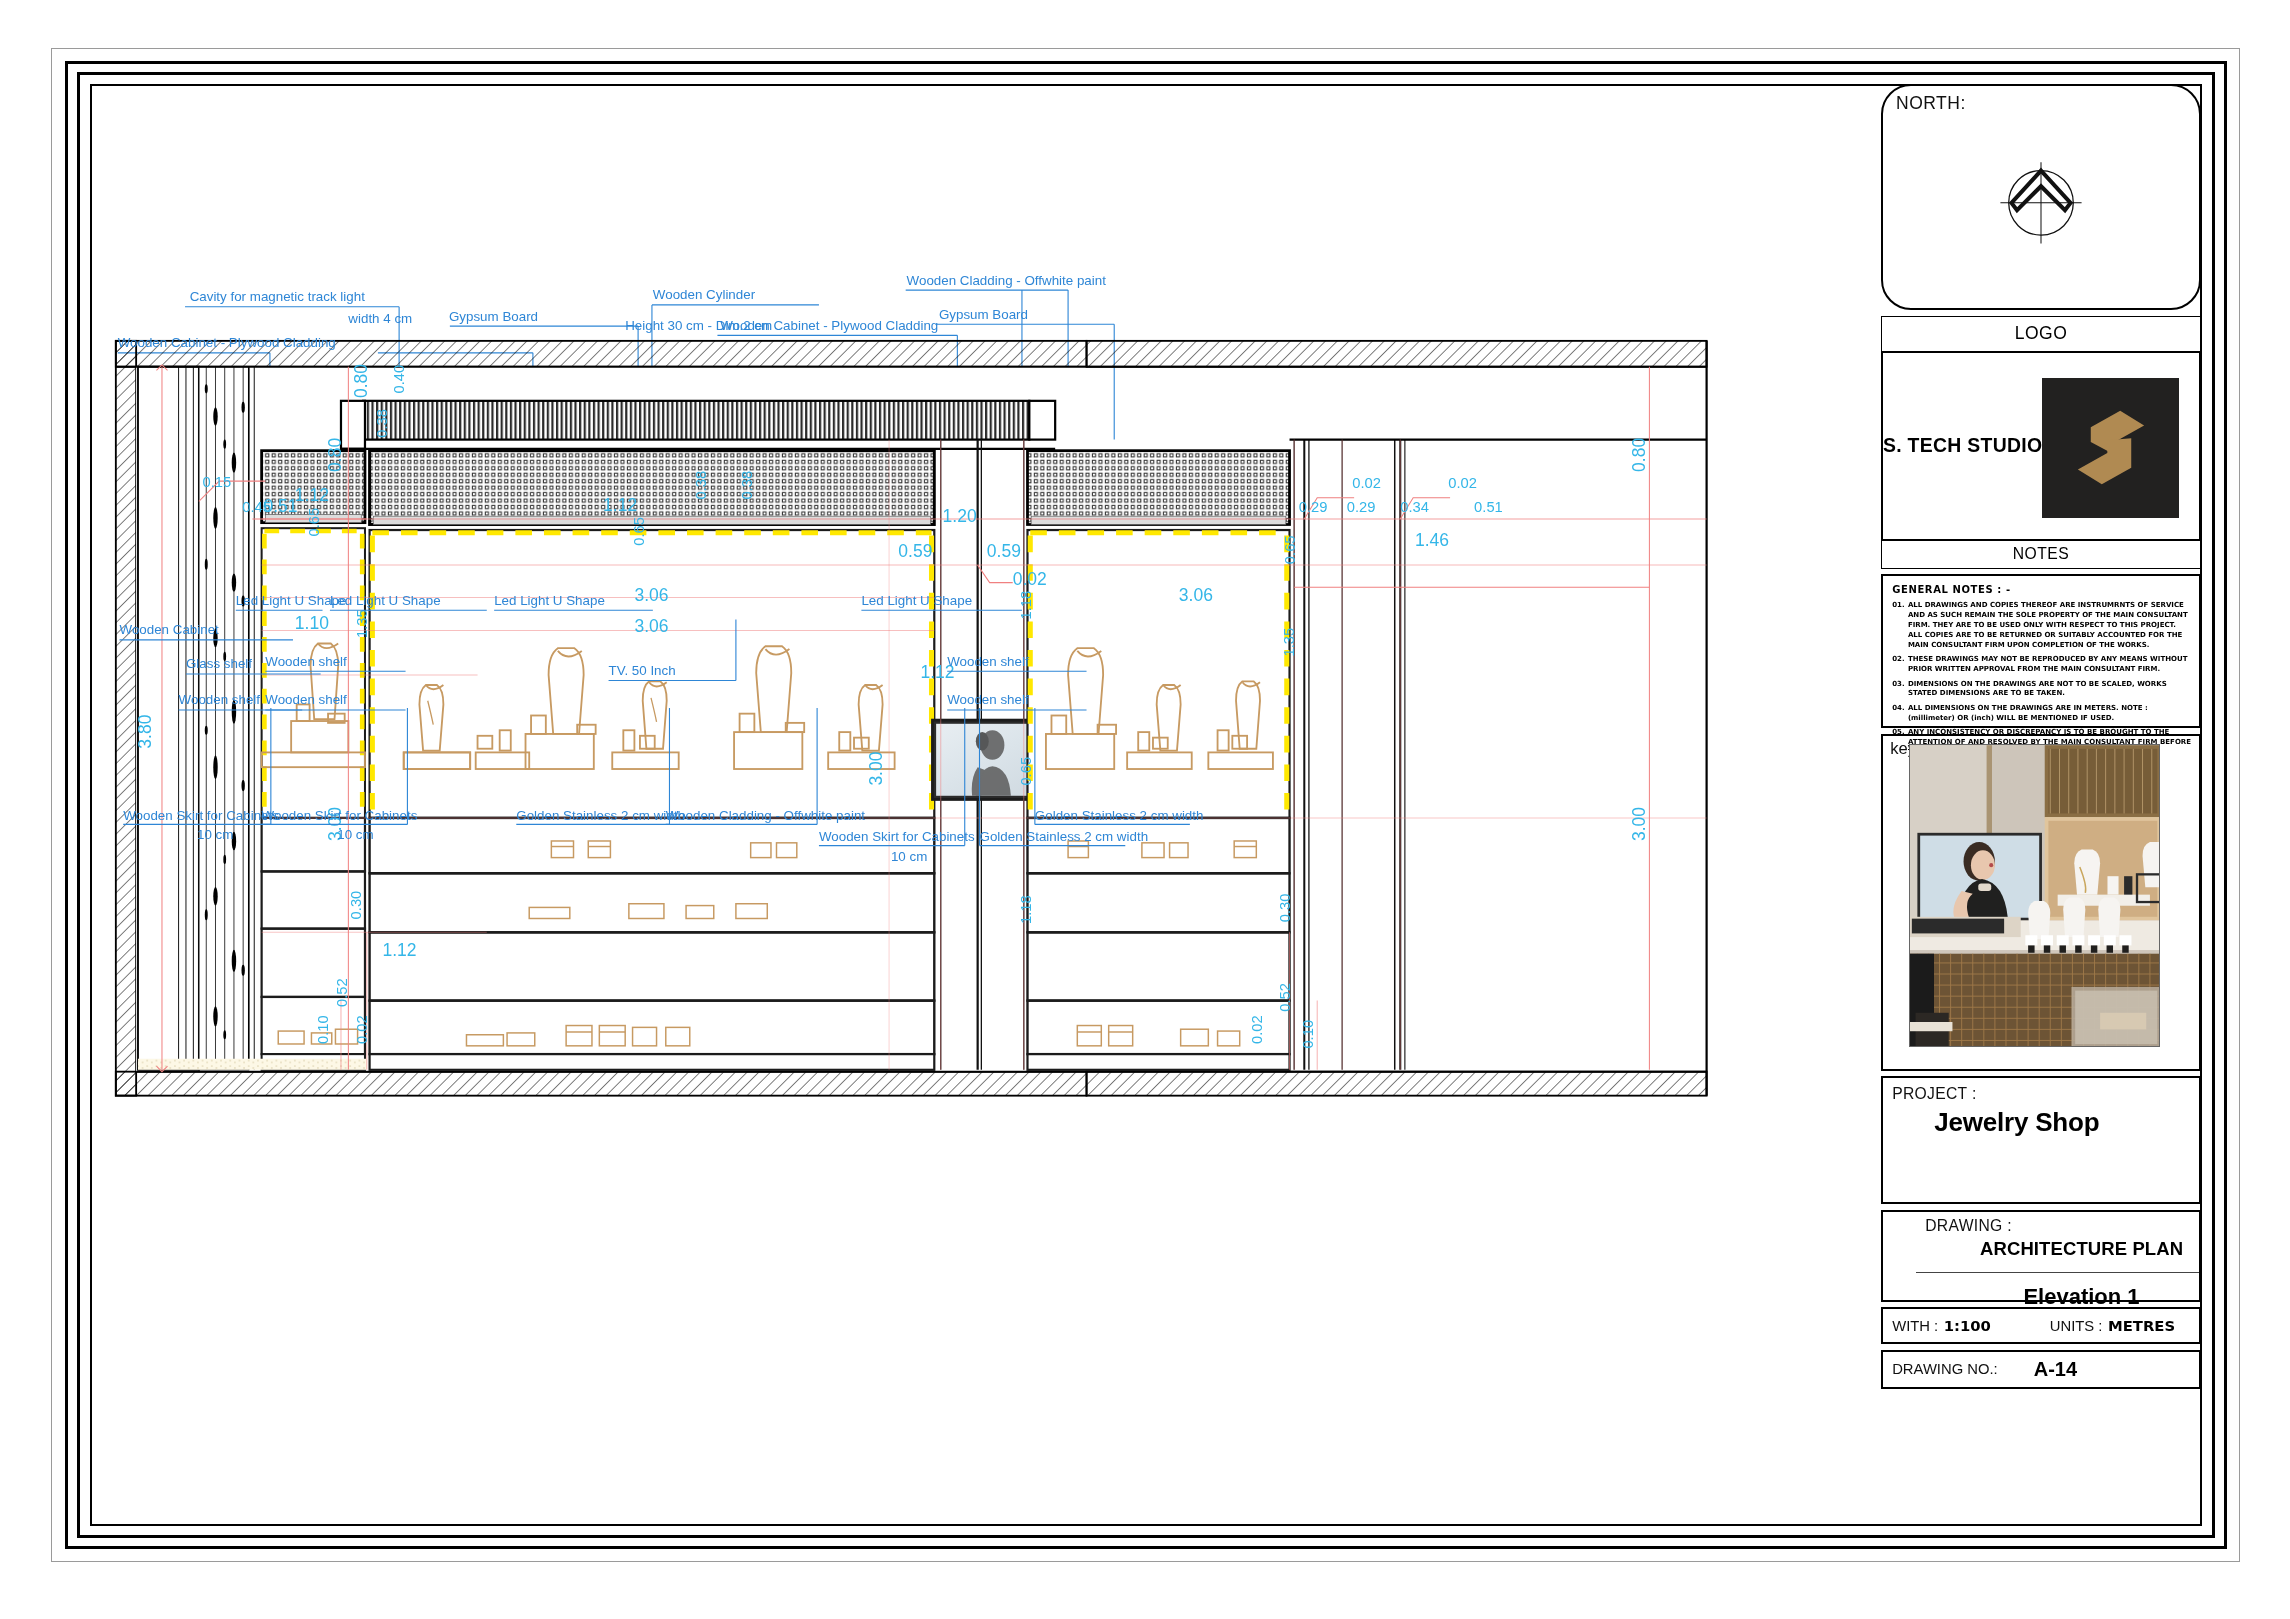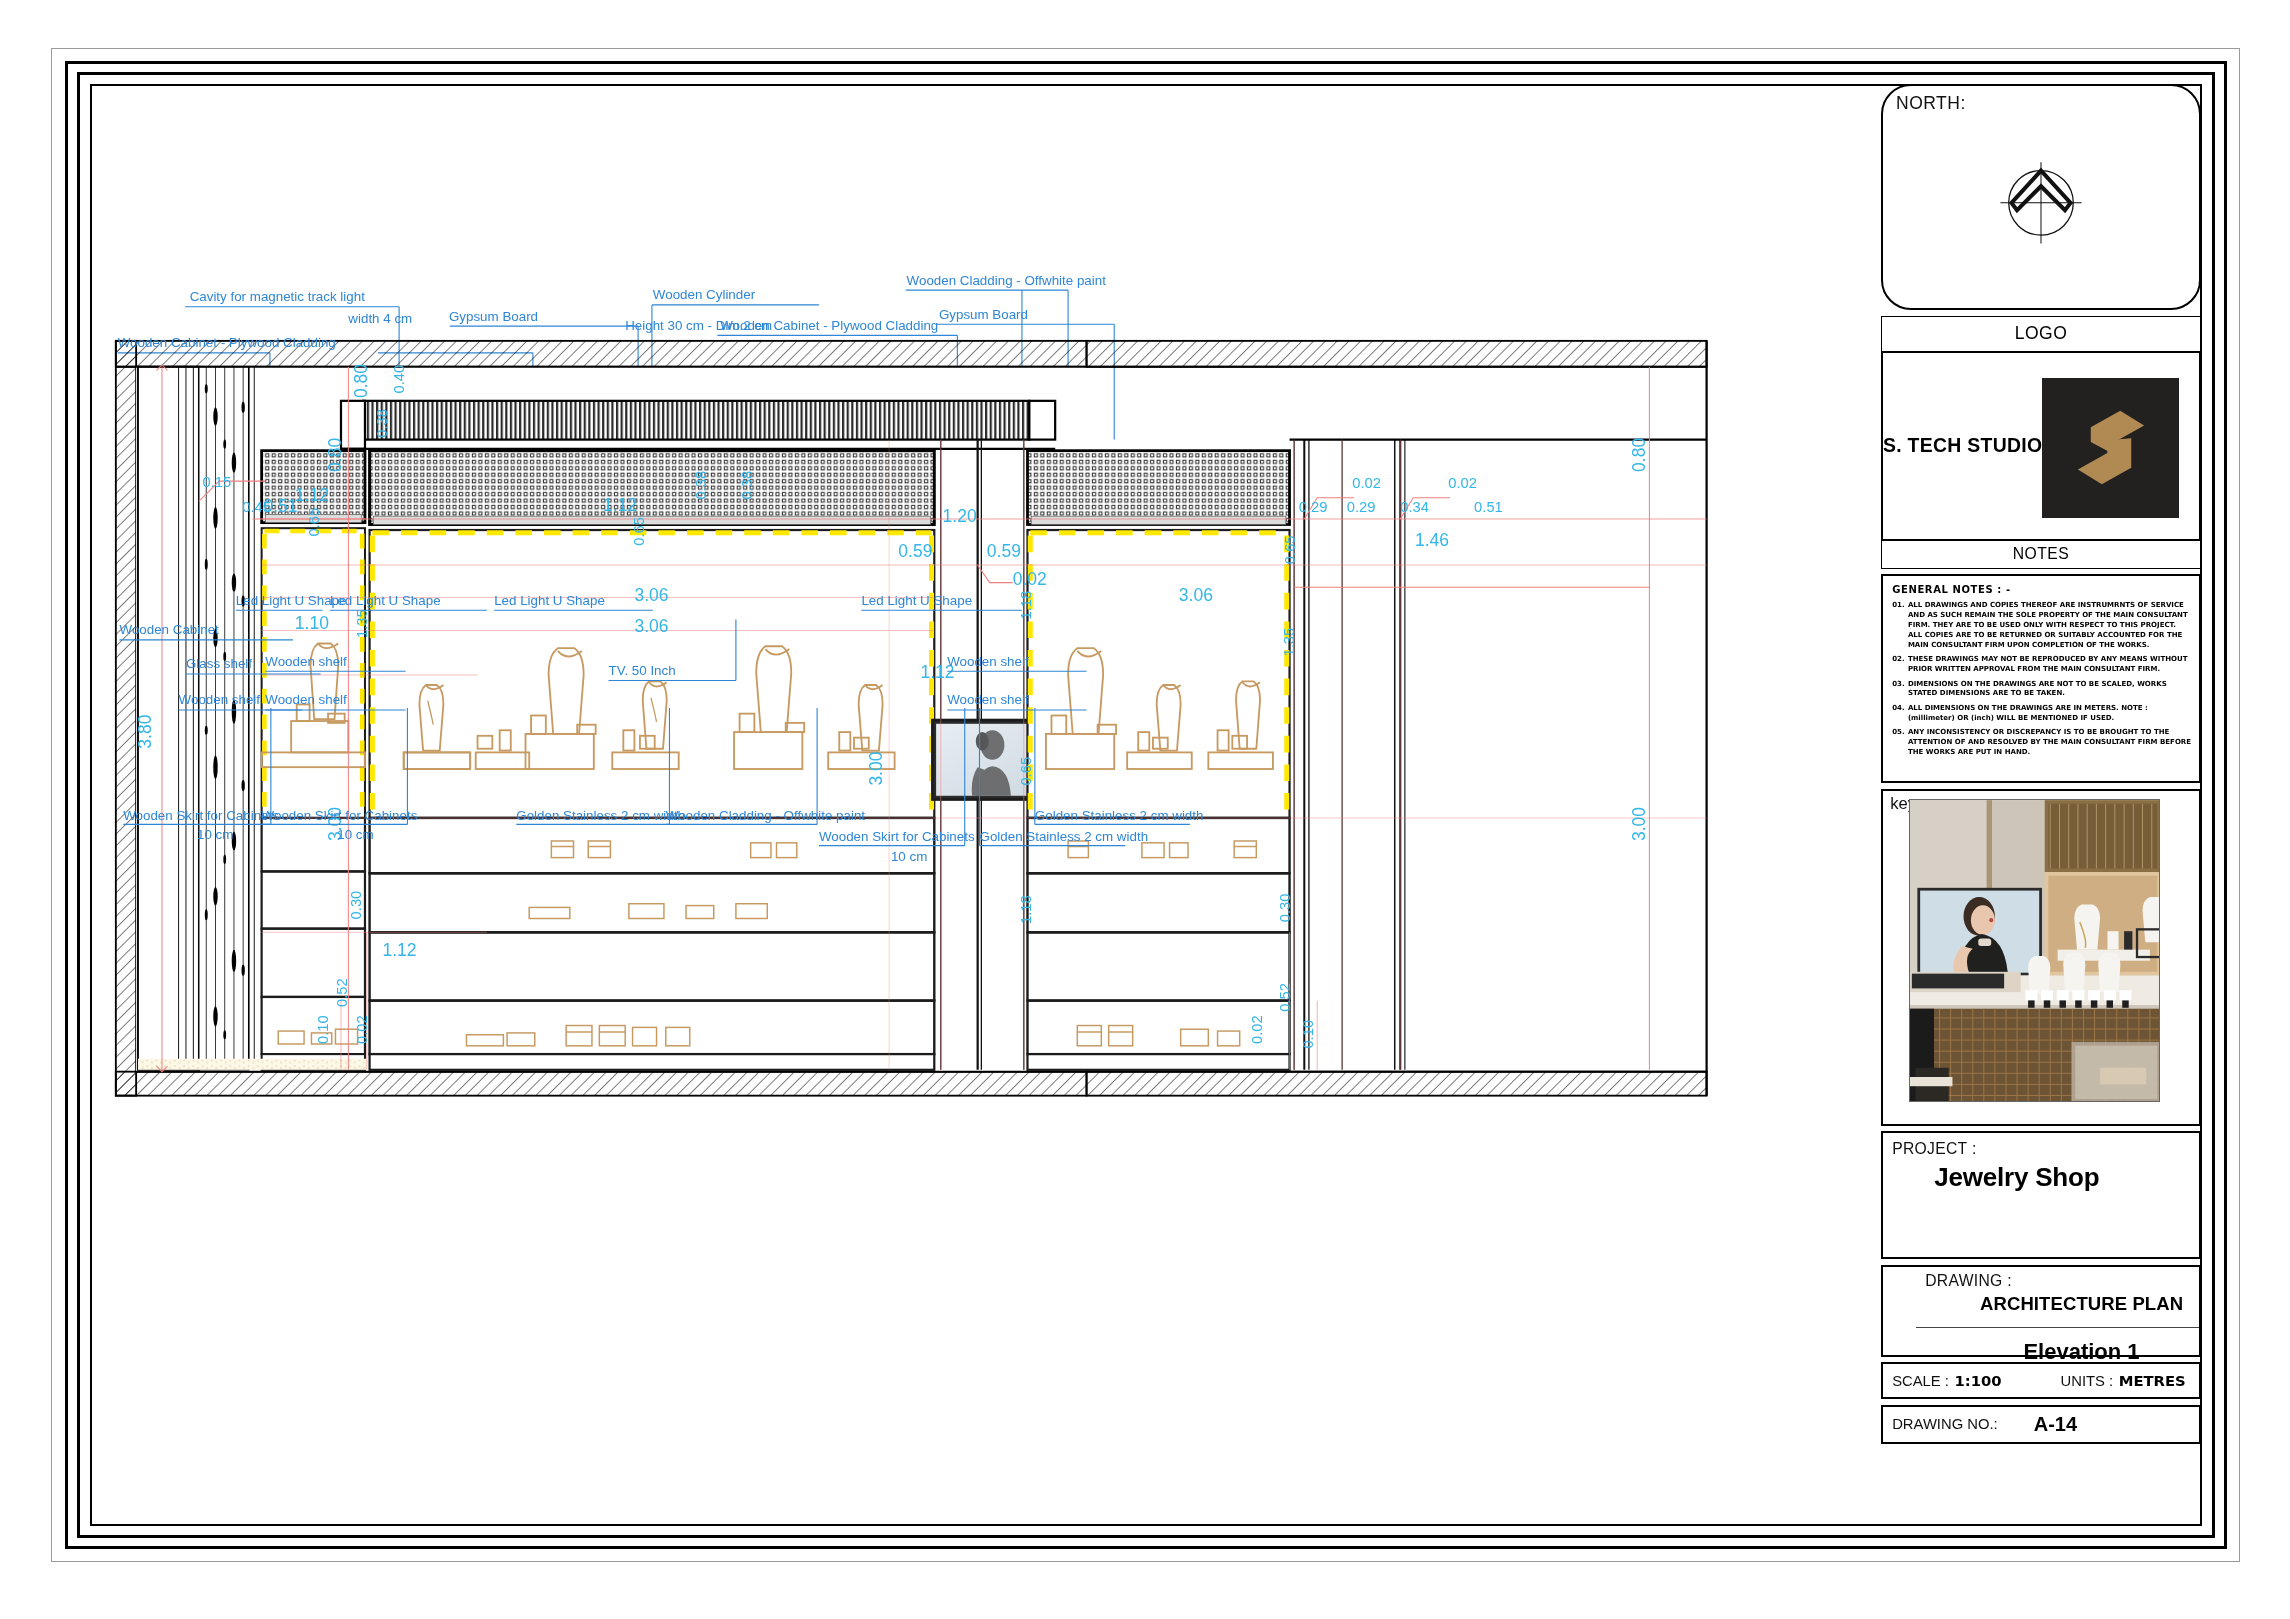--- a/index.html
+++ b/index.html
@@ -22,21 +22,21 @@
   .north-rose { position:absolute; left:50%; top:52%; transform:translate(-50%,-50%); }
 
   #tb-logo-hd { height:35px; display:flex; align-items:center; justify-content:center; border:1.8px solid #000; border-bottom:none;}
   #tb-logo-hd span { font-size:17.5px; letter-spacing:0.5px; }
   #tb-logo { height:190px; border:2.8px solid #000; display:flex; align-items:center; padding-top:4.6px;}
   .studio-name { font-size:19.4px; font-weight:700; letter-spacing:0.3px; margin-bottom:3.7px; }
   .logo-box { width:137px; height:140px; background:#222120; display:flex; align-items:center; justify-content:center; }
 
   #tb-notes-hd { height:28px; display:flex; align-items:center; justify-content:center; border:1.8px solid #000; border-top:none; }
   #tb-notes-hd span { font-size:15.7px; letter-spacing:0.5px; }
-  #tb-notes { height:209px; border:2.8px solid #000; padding:8.3px 7.4px 3.7px 9.2px; }
+  #tb-notes { height:154px; border:2.8px solid #000; padding:8.3px 7.4px 3.7px 9.2px; }
   .gn-title { font-size:10px; font-weight:700; letter-spacing:0.6px; margin-bottom:5.5px; font-family:"DejaVu Sans", sans-serif;}
   .gn-item { display:flex; font-size:7px; line-height:1.42; margin-bottom:4.6px; font-family:"DejaVu Sans", sans-serif; font-weight:700;}
   .gn-num { width:15.7px; flex:0 0 15.7px; }
   .gn-txt { flex:1; }
 
   #tb-key { height:337px; border:2.8px solid #000; padding:3.7px 5.5px; }
   .key-label { font-size:16.6px; color:#111; margin-left:1.8px; }
   .key-img { width:251px; height:303px; margin:-14.8px 0 0 20px; border:0.9px solid #666; position:relative; overflow:hidden; }
 
   #tb-project { height:128px; border:2.8px solid #000; padding:6.5px 0 0 9.2px; }
@@ -726,21 +726,21 @@
       <div class="tb-lead">DRAWING :</div>
       <div class="dw-main">ARCHITECTURE PLAN</div>
     </div>
     <div class="dw-bot">
       <div class="dw-sub">Elevation 1</div>
     </div>
   </div>
   <div class="tb-gap"></div>
 
   <div id="tb-scale">
-    <span class="sc-lab">SCALE :</span>
+    <span class="sc-lab">WITH :</span>
     <span class="sc-val">1:100</span>
     <span class="sc-spacer"></span>
     <span class="sc-lab">UNITS :</span>
     <span class="sc-val">METRES</span>
   </div>
   <div class="tb-gap"></div>
 
   <div id="tb-dwgno">
     <span class="no-lab">DRAWING NO.:</span>
     <span class="no-val">A-14</span>

